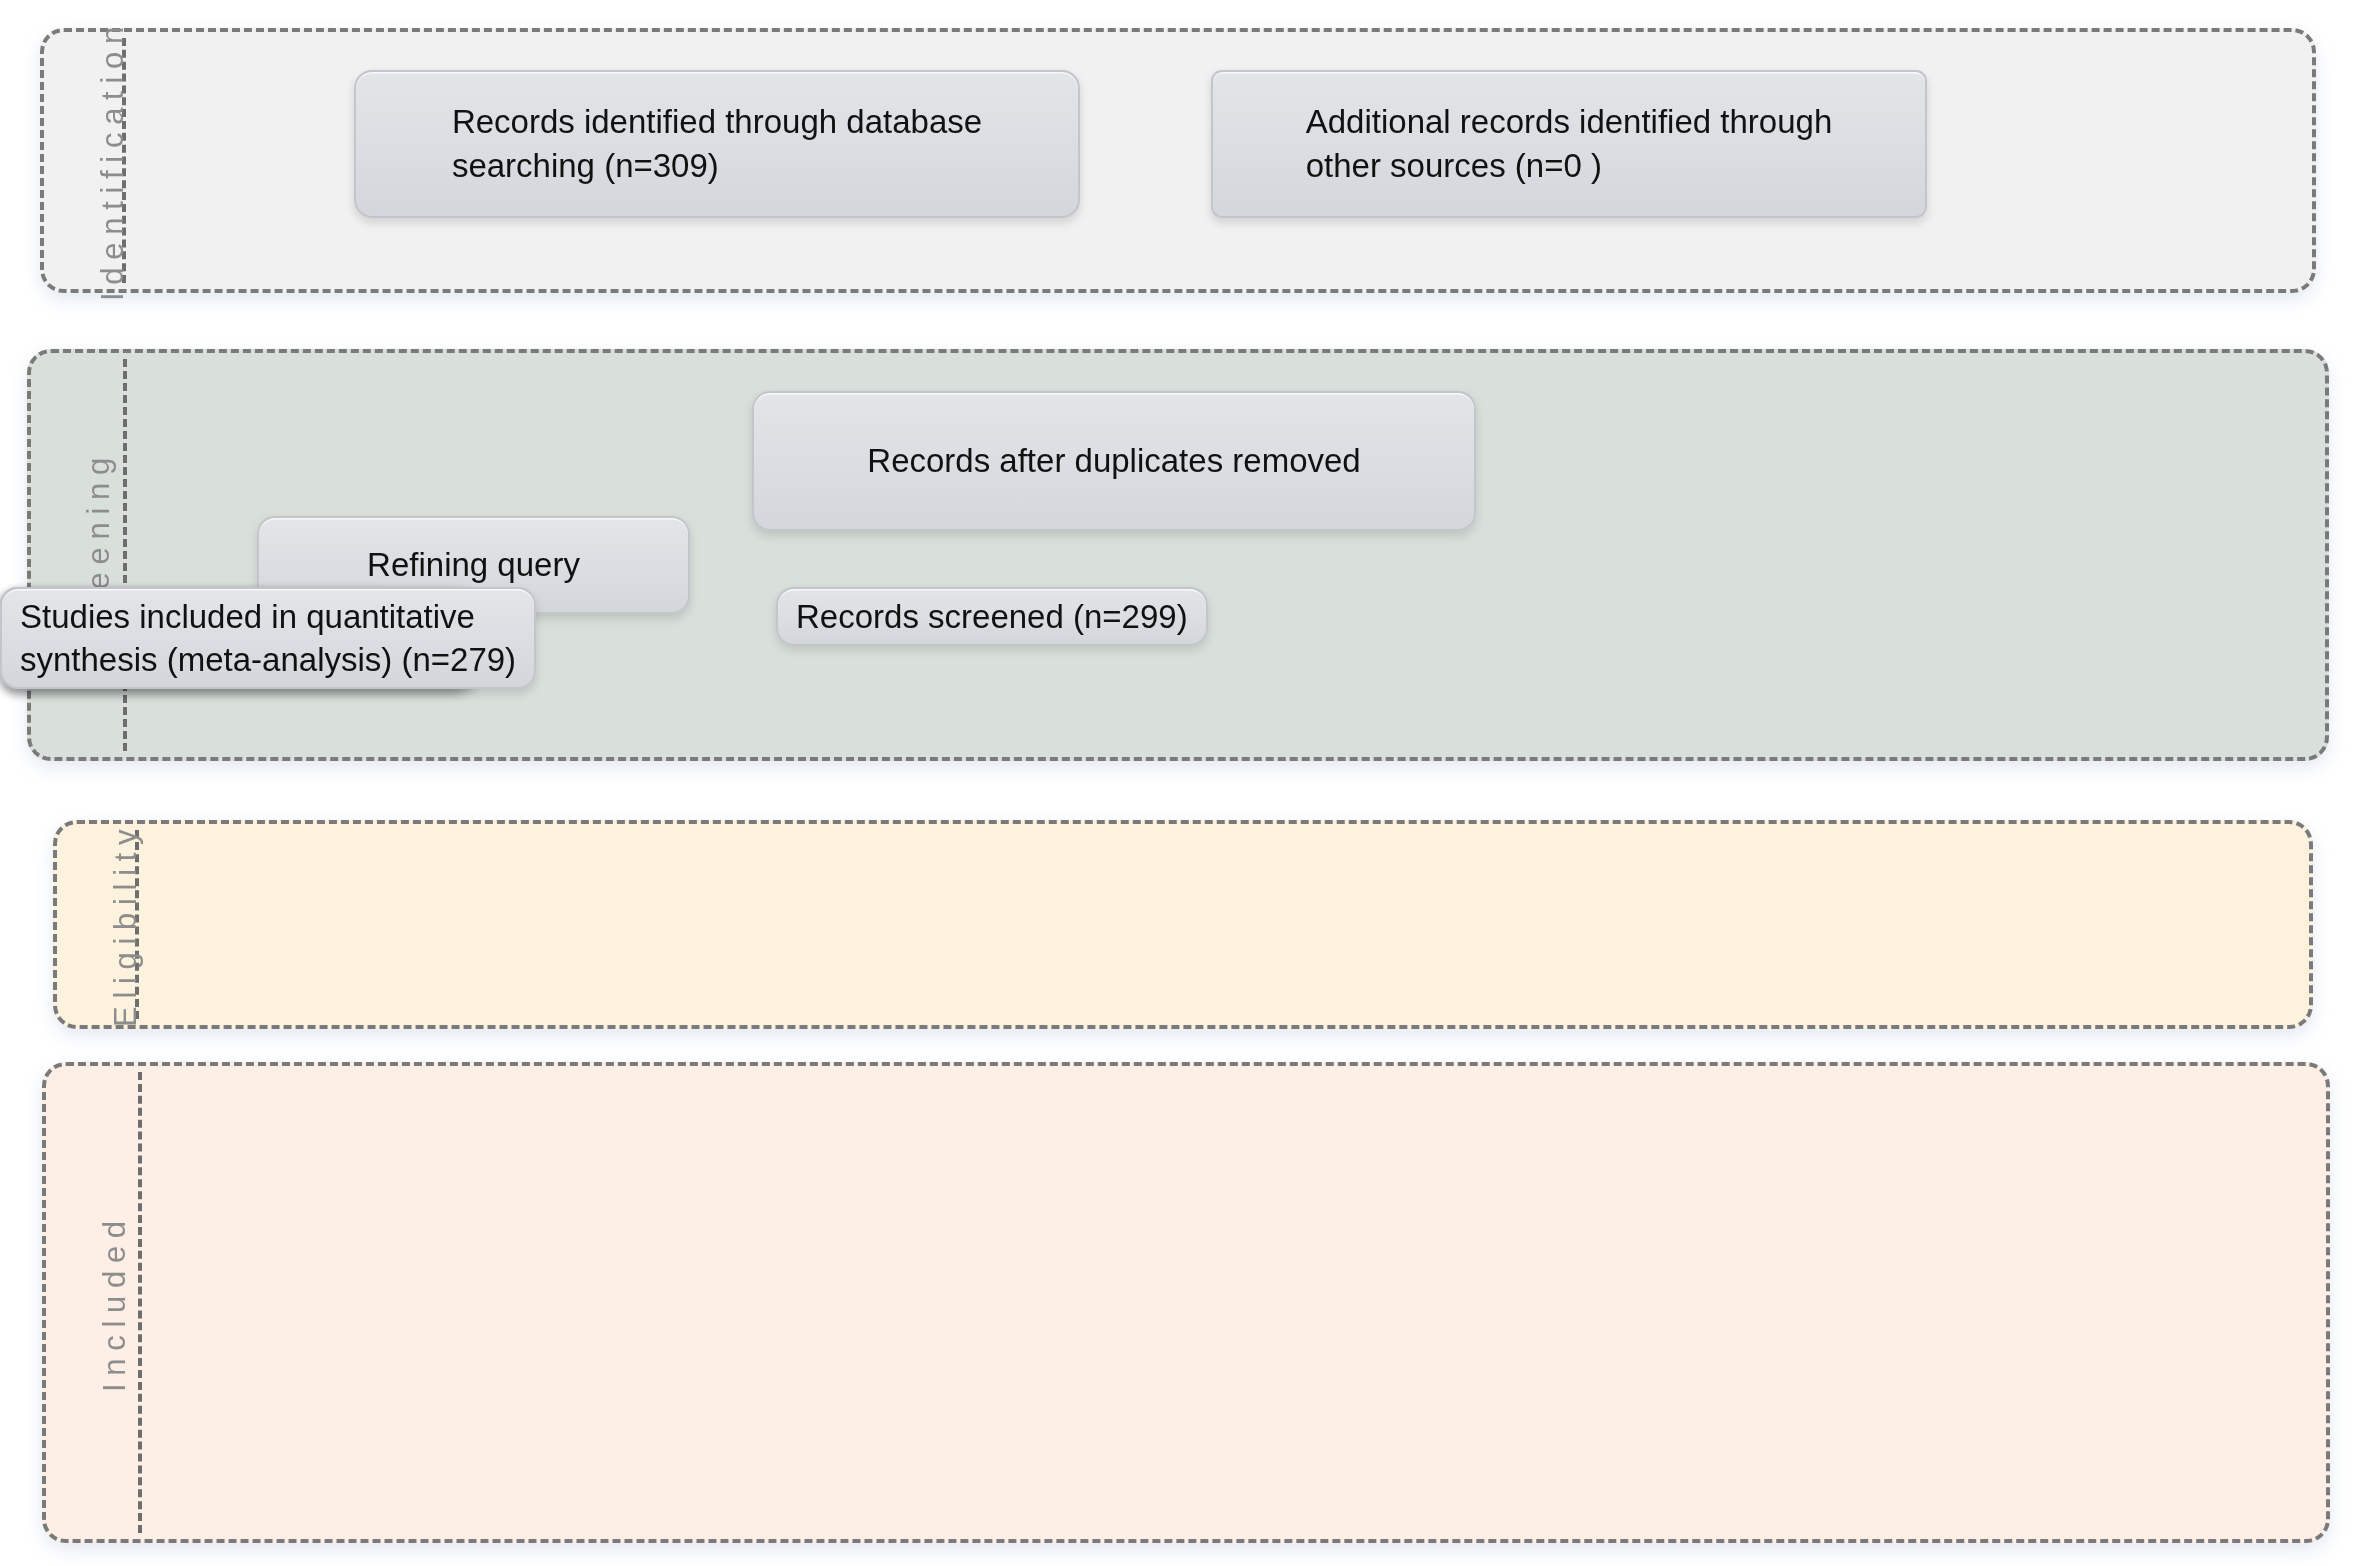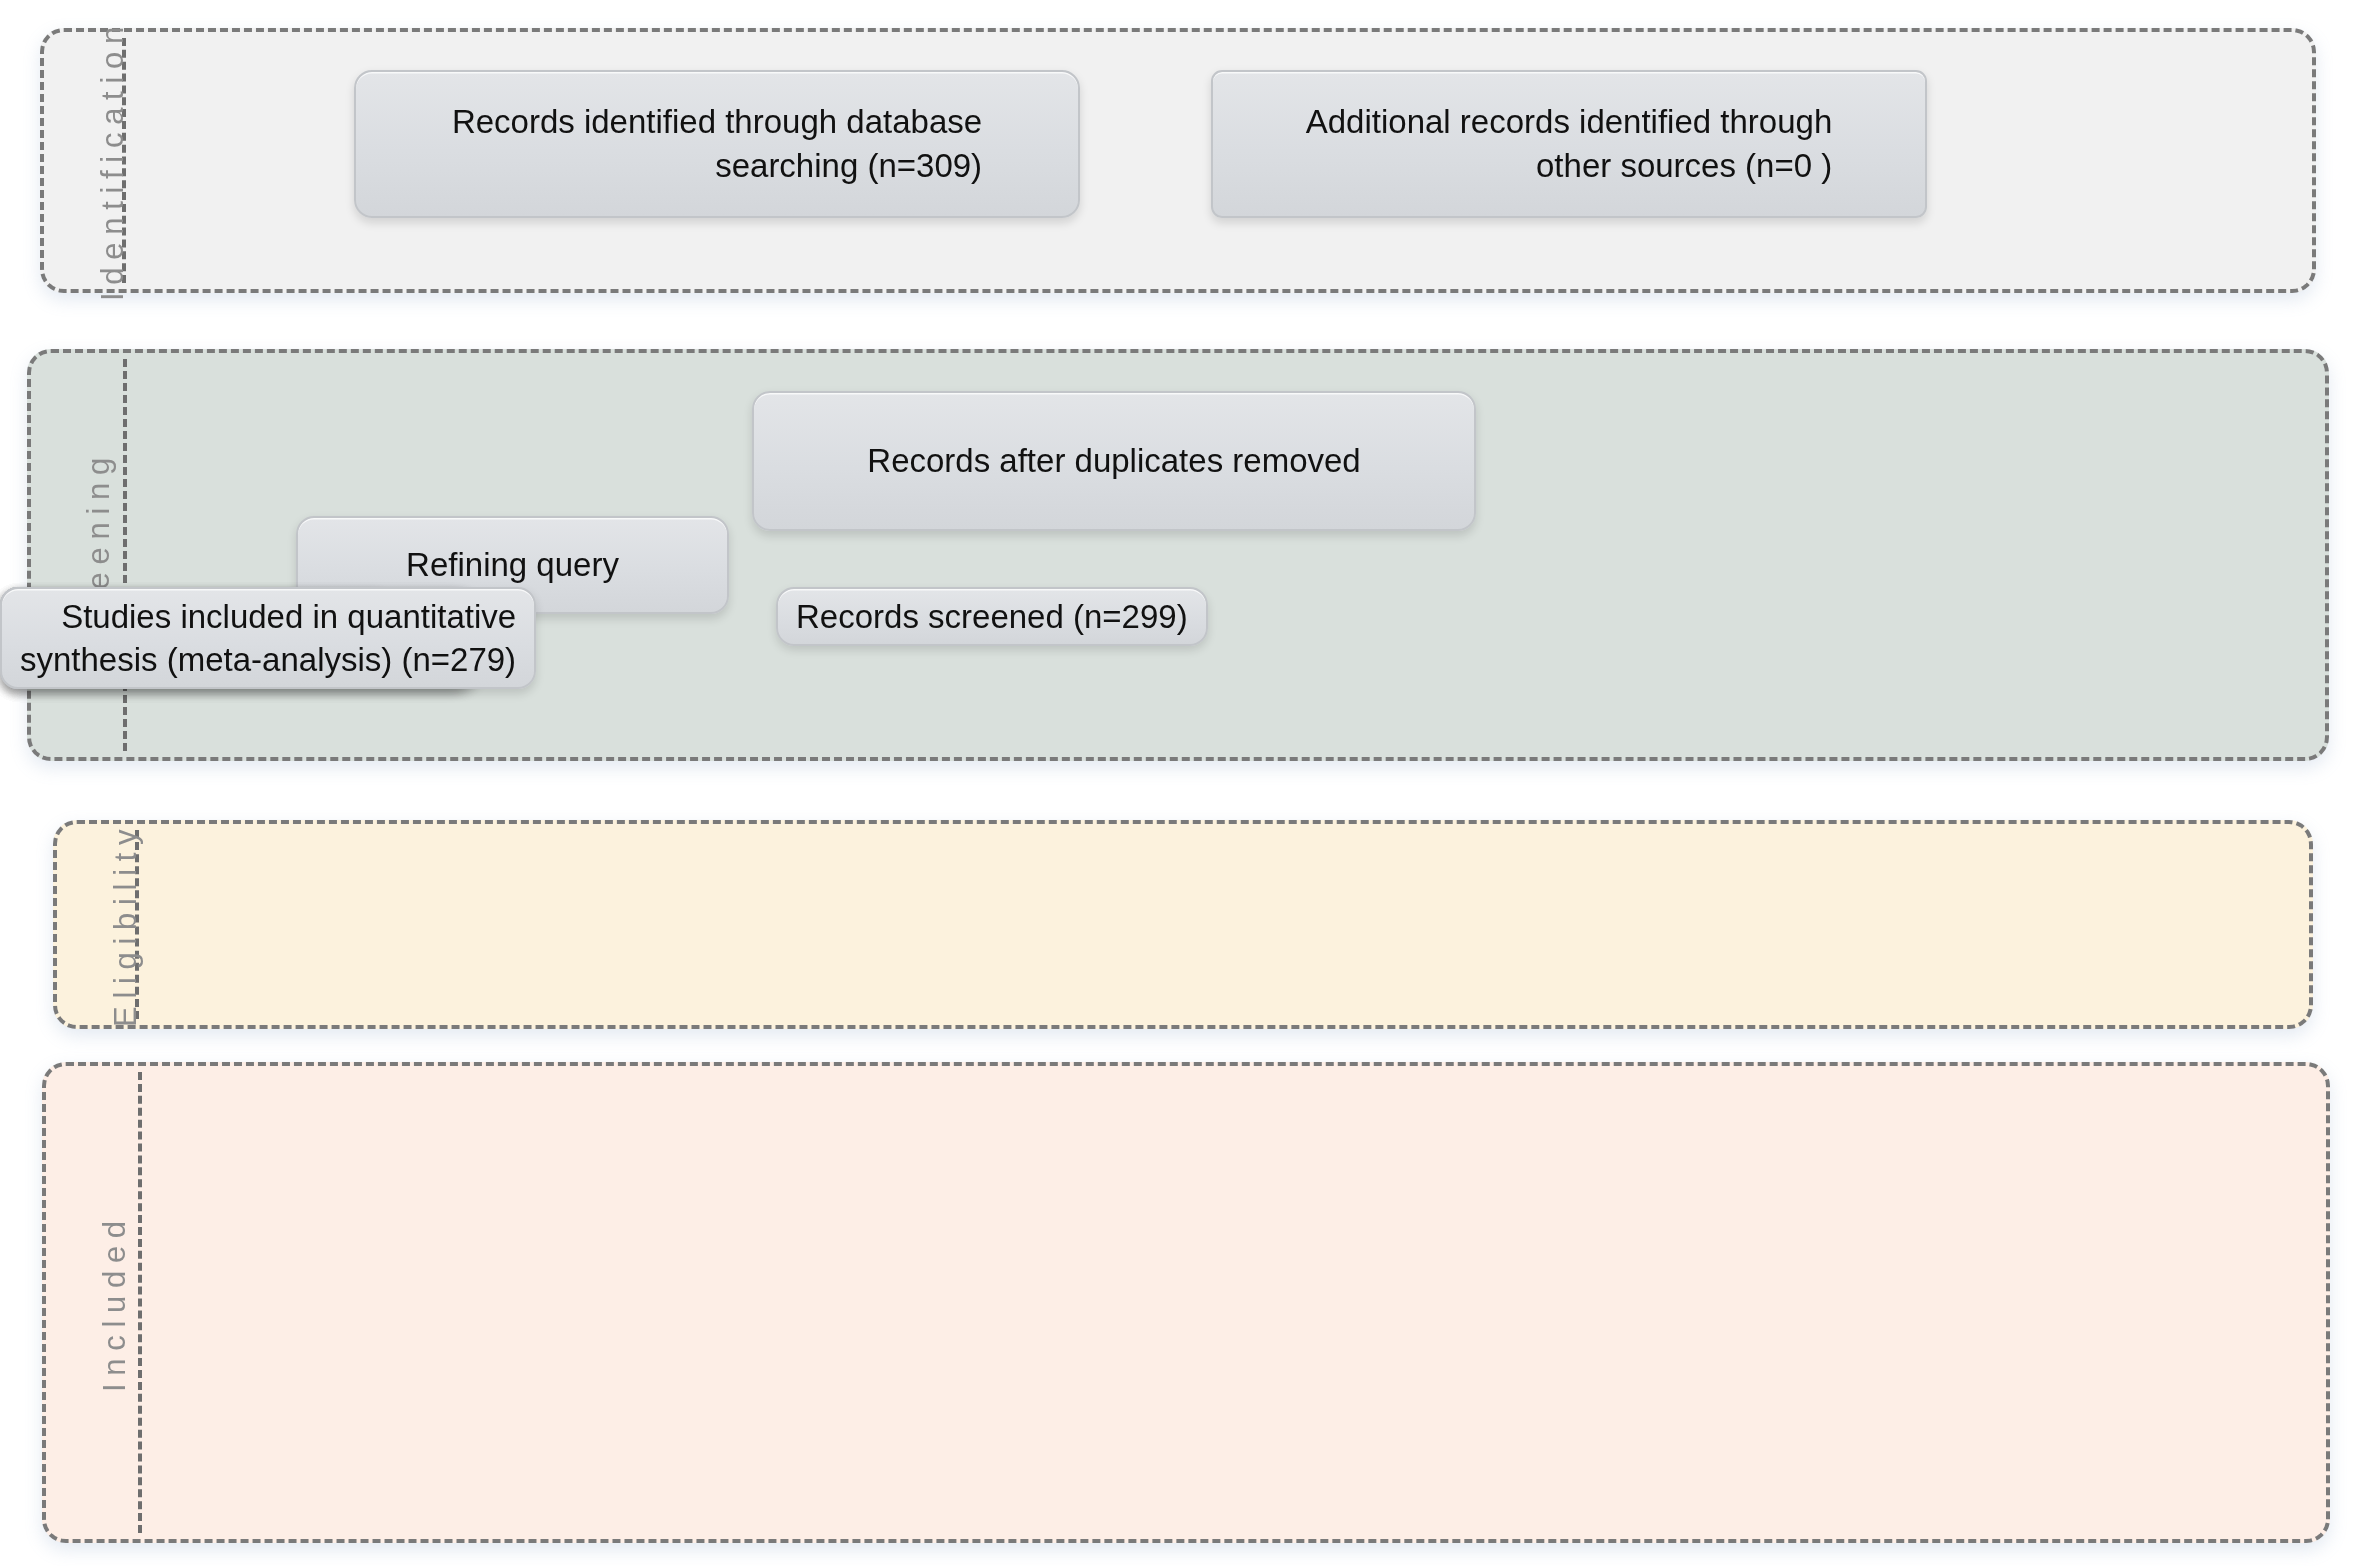--- a/index.html
+++ b/index.html
@@ -61,34 +61,34 @@
   
   .node {
     position: absolute;
     background: linear-gradient(180deg, #e3e5e8 0%, #dadde1 55%, #d3d6da 100%);
     border: 2.1px solid #c2c5c9;
     border-radius: 18px;
     box-shadow: 0 4.2px 9.8px rgba(0,0,0,0.13), inset 0 1.4px 0 rgba(255,255,255,0.75);
     display: flex;
     align-items: center;
     justify-content: center;
-    text-align: right;
+    text-align: left;
     padding: 5.6px 18px;
     color: #111111;
     font-size: 33px;
     line-height: 1.32;
     font-family: "Liberation Sans", sans-serif;
   }
   .node span { display: block; }
 
   
   #node-db-search     { left: 354px;  top: 70px;  width: 726px; height: 148px; }
   #node-other-sources { left: 1211px; top: 70px;  width: 716px; height: 148px; border-radius: 11px; }
   #node-dupes         { left: 752px; top: 391px;  width: 724px; height: 140px; }
-  #node-refining      { left: 257px;  top: 516px;  width: 433px;  height: 98px; margin-left: 39px; }
+  #node-refining      { left: 257px;  top: 516px;  width: 433px;  height: 98px; }
   #node-screened      { left: 776px; top": 0;     width: 724px; height: 140px; }
   #node-screened      { left: 776px; top: 597px;  width: 724px; height: 140px; }
   #node-excluded      { left: 1560px; top: 597px;  width: 732px; height: 140px; }
   #node-fulltext      { left: 776px; top: 850px; width: 724px; height: 149px; }
   #node-fulltext-exc  { left: 1560px; top: 850px; width: 732px; height: 149px; }
   #node-qual          { left: 776px; top: 1115px; width: 724px; height: 149px; }
   #node-quant         { left: 776px; top: 1355px; width: 724px; height: 149px; }
 
   /* ---------- Connectors ---------- */
   .conn {

